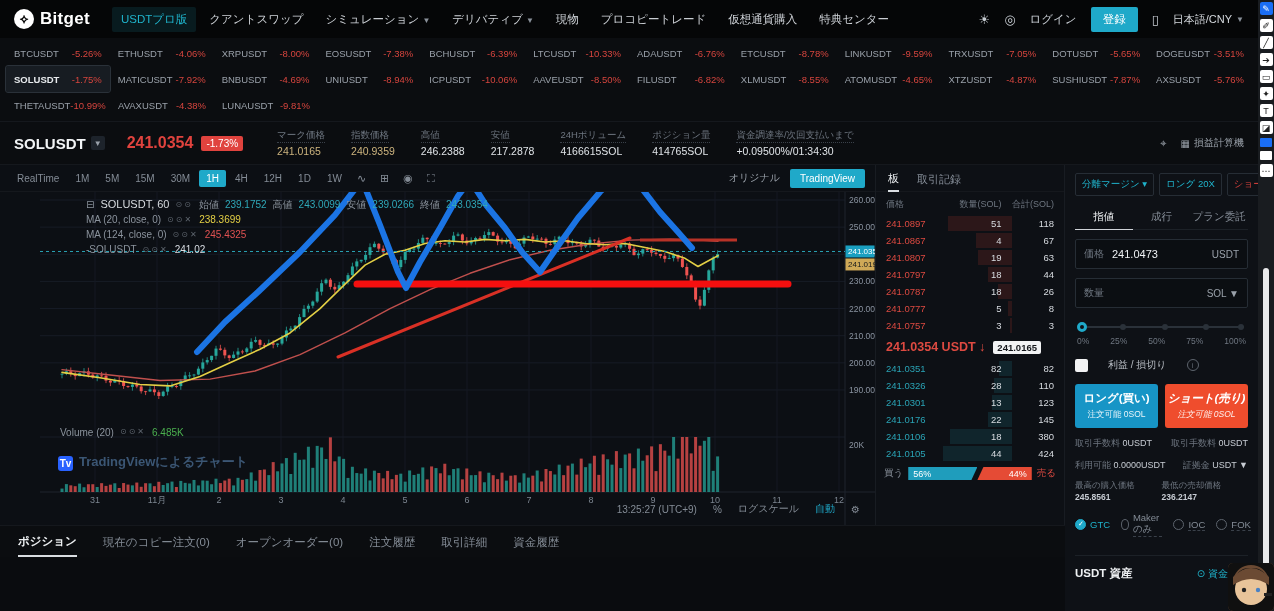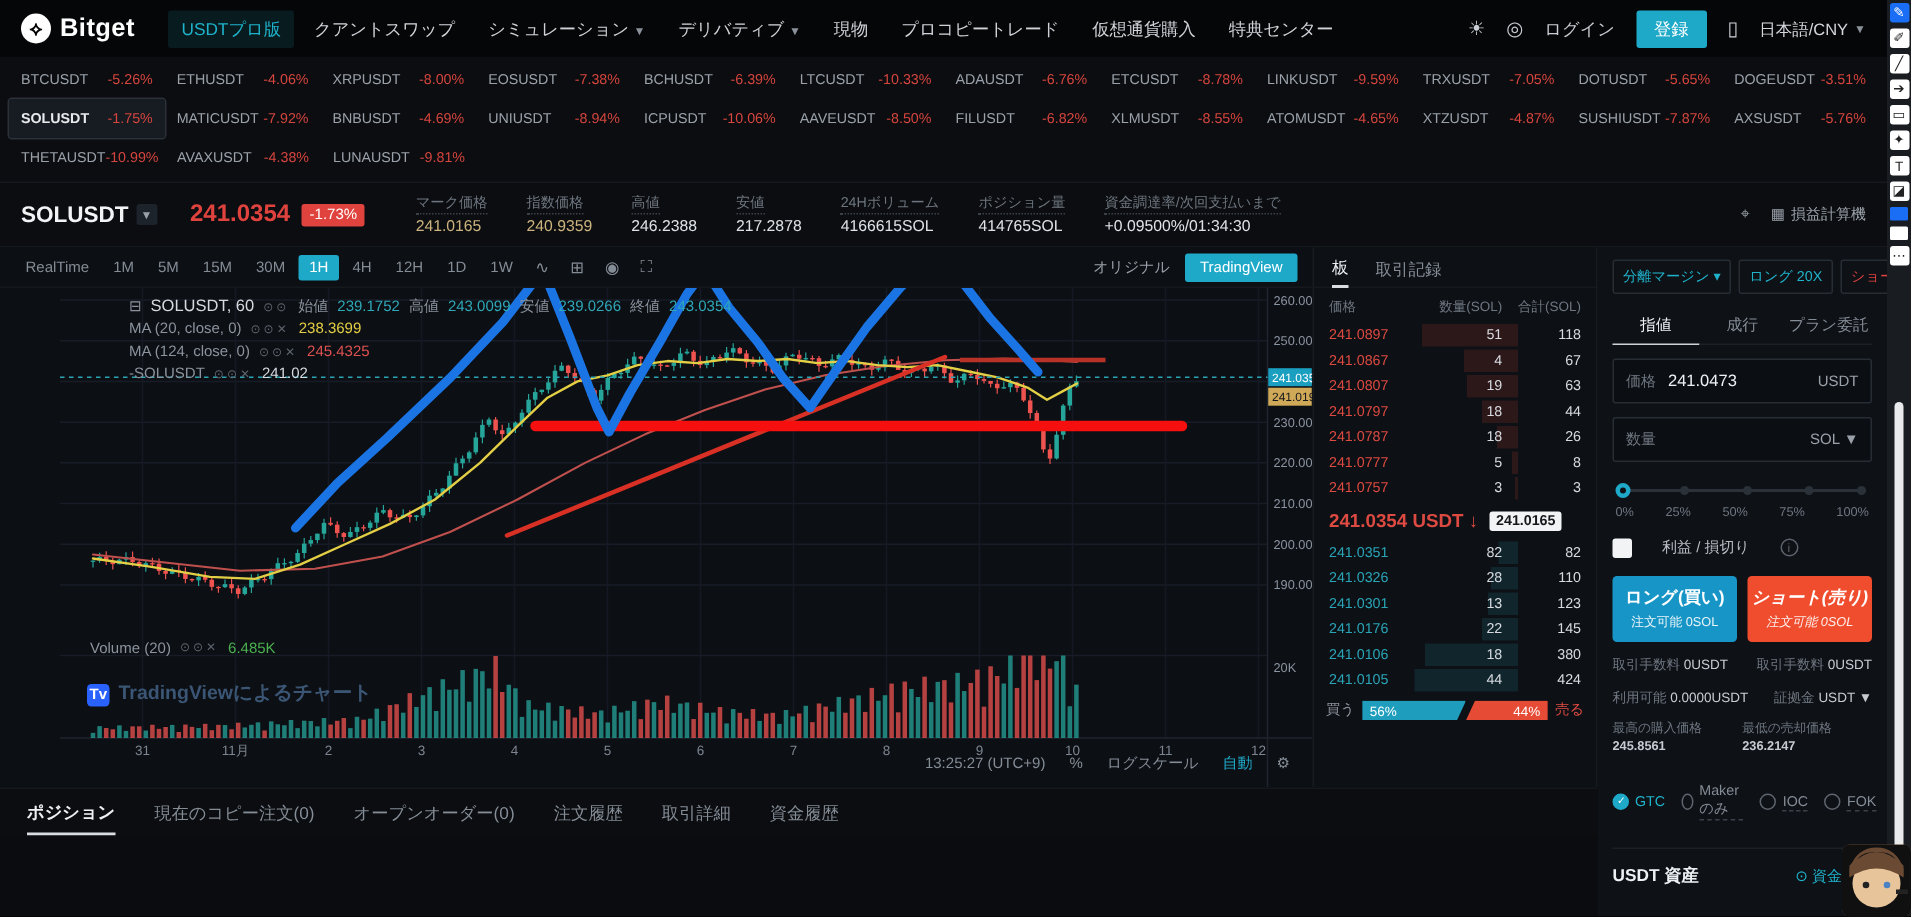--- a/index.html
+++ b/index.html
@@ -123,21 +123,21 @@
   .info-i { width:12px; height:12px; border-radius:50%; border:1px solid #5d646d; color:#5d646d; font-size:8px; display:flex; align-items:center; justify-content:center; }
   #order-btns { display:flex; gap:7px; margin-top:12px; }
   .obtn { flex:1; border-radius:3px; padding:7px 0; text-align:center; cursor:pointer; color:#fff; }
   .obtn .t { font-size:11.5px; font-weight:bold; } .obtn .s { font-size:8.5px; margin-top:3px; opacity:.9; }
   .obtn.long { background:#1795c6; } .obtn.short { background:#ef4d2d;font-style:italic; }
   .fee-grid { display:flex; justify-content:space-between; margin-top:9px; font-size:9px; color:#6e7680; }
   .fee-grid b { color:#c7ccd3; font-weight:normal; }
   .fee-grid .dd { color:#c7ccd3; cursor:pointer; }
   #limits { display:flex; justify-content:space-between; margin-top:8px; font-size:8.5px; color:#6e7680; }
   #limits b { color:#c7ccd3; font-weight:bold; }
-  #tif-row { display:flex; gap:11px; margin-top:20px; font-size:9.5px; align-items:center; }
+  #tif-row { display:flex; gap:11px; margin-top:10px; font-size:9.5px; align-items:center; }
   .radio { display:flex; align-items:center; gap:4px; color:#848c96; cursor:pointer; }
   .radio .ring { width:11px; height:11px; border-radius:50%; border:1px solid #5d646d; }
   .radio.checked { color:#1fb3cb; }
   .radio.checked .ring { background:#1fa9c9; border-color:#1fa9c9; position:relative; }
   .radio.checked .ring:after { content:"✓"; color:#fff; font-size:7px; position:absolute; left:2px; top:0px; }
   .radio .u { border-bottom:1px dashed #3a414a; }
   #assets { margin-top:18px; border-top:1px solid #1c2127; padding-top:10px; }
   #assets-head { display:flex; align-items:center; }
   #assets-head .ttl { color:#eef1f3; font-weight:bold; font-size:11.5px; cursor:pointer; }
   #assets-head .transfer { margin-left:auto; color:#1fb3cb; font-size:10px; cursor:pointer; }

